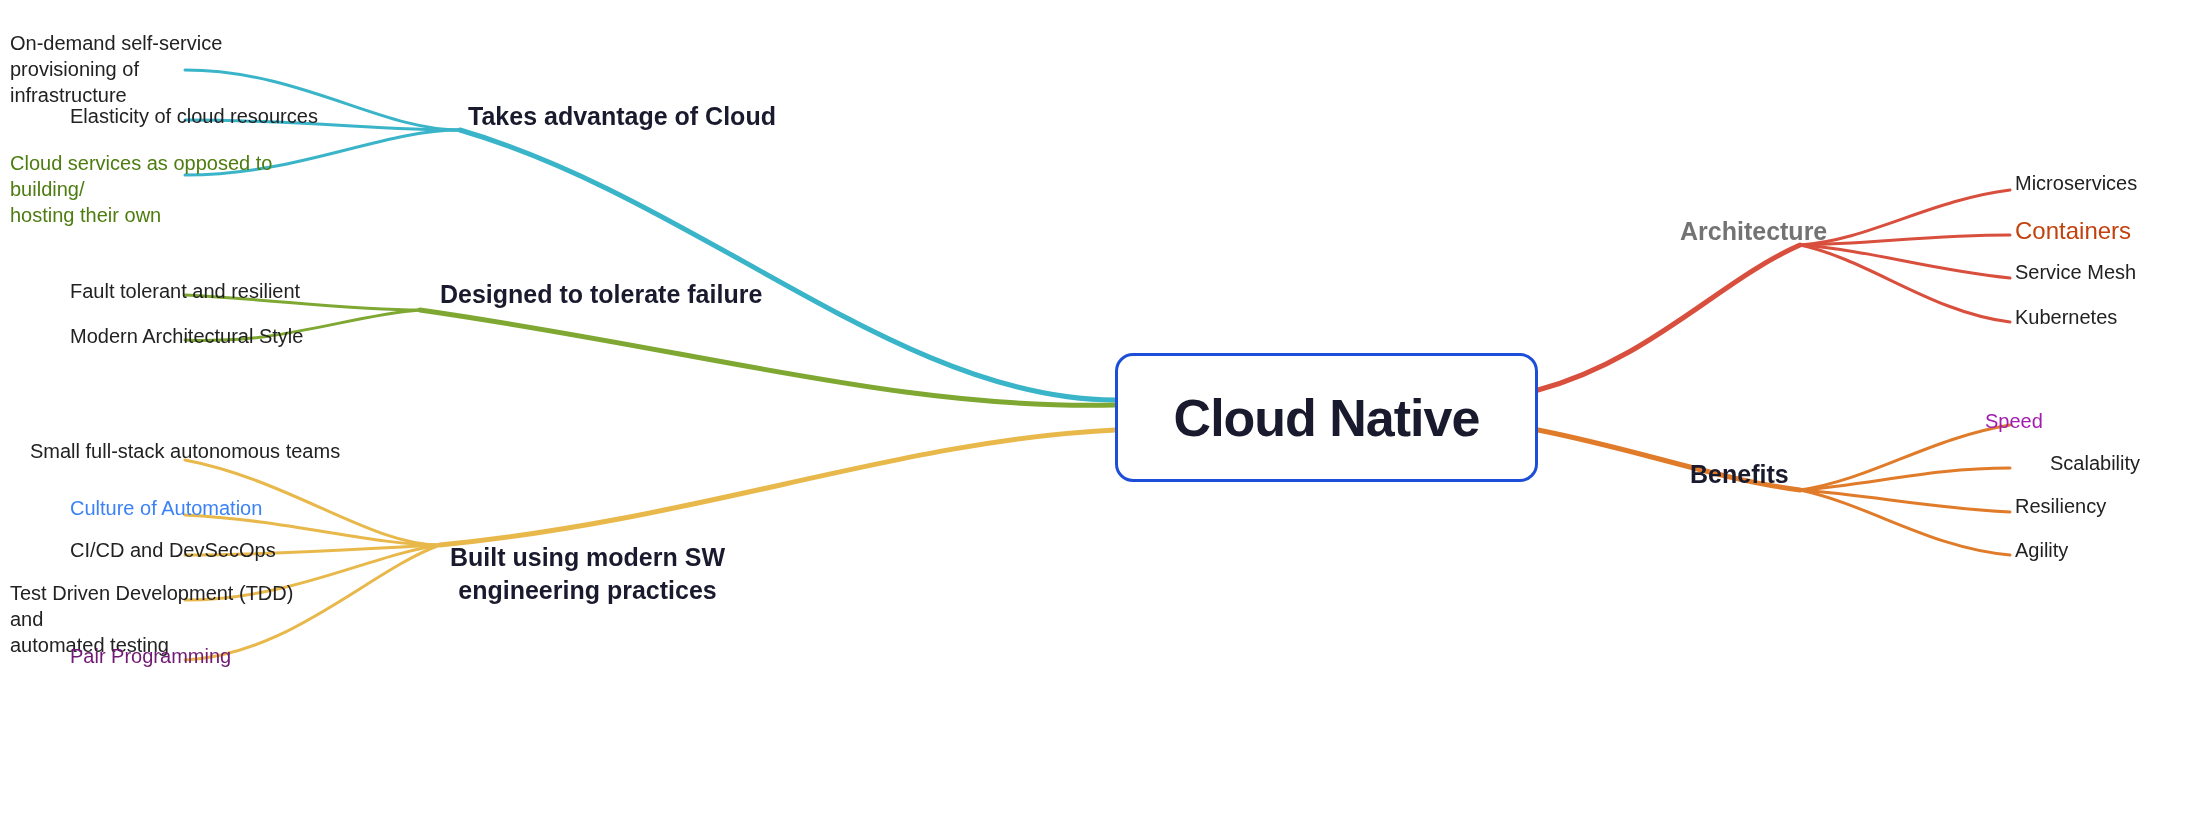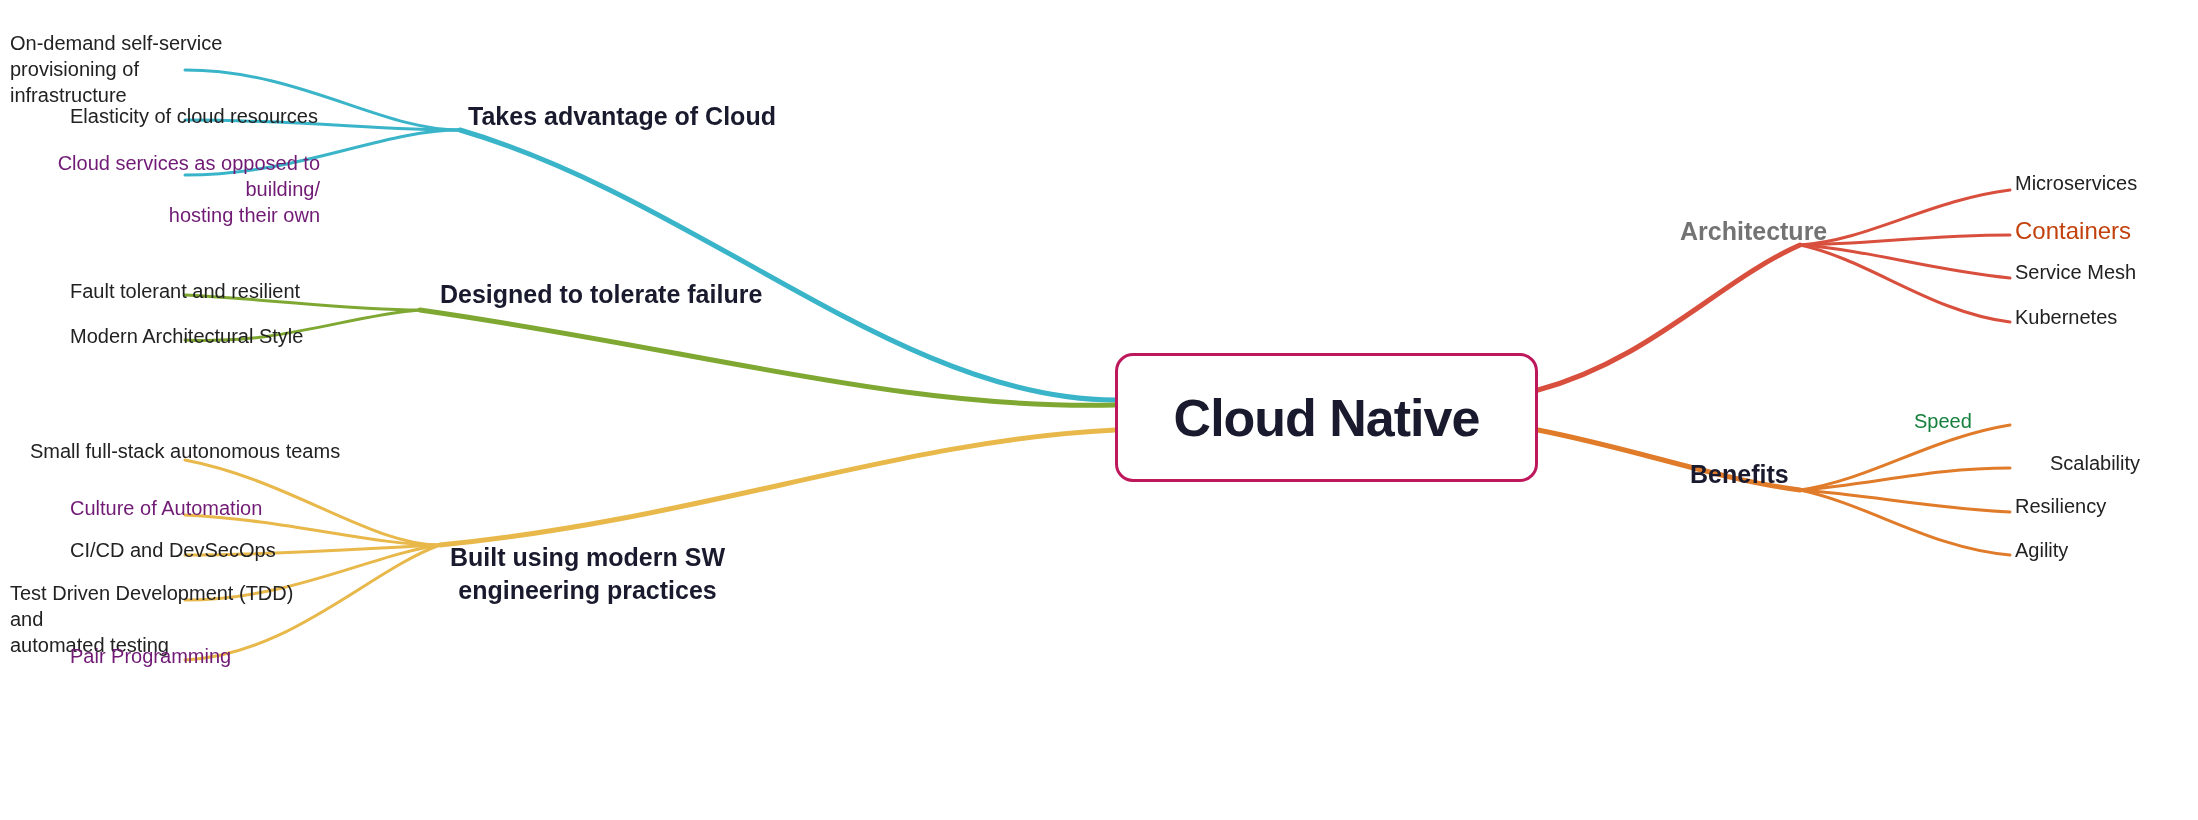--- a/index.html
+++ b/index.html
@@ -27,21 +27,21 @@
       font-weight: 700;
       font-size: 25px;
       text-align: center;
     }
     .center-box {
       position: absolute;
       left: 1115px;
       top: 353px;
       width: 423px;
       height: 129px;
-      border: 3px solid #be185d;
+      border: 3px solid #1d4ed8;
       border-radius: 18px;
       display: flex;
       align-items: center;
       justify-content: center;
       background: #fff;
     }
     .center-box span {
       font-size: 52px;
       font-weight: 800;
       color: #1a1a2e;
@@ -108,21 +108,21 @@
 <div class="label bold" style="left:468px; top:100px; color:#1a1a2e;">
   Takes advantage of Cloud
 </div>
 
 <div class="label" style="left:10px; top:30px; font-size:20px; color:#222; max-width:310px; line-height:1.3;">
   On-demand self-service provisioning of<br>infrastructure
 </div>
 <div class="label" style="left:70px; top:103px; font-size:20px; color:#222;">
   Elasticity of cloud resources
 </div>
-<div class="label" style="left:10px; top:150px; font-size:20px; color:#701a75; max-width:310px; line-height:1.3;text-align:right;">
+<div class="label" style="left:10px; top:150px; font-size:20px; color:#4d7c0f; max-width:310px; line-height:1.3;">
   Cloud services as opposed to building/<br>hosting their own
 </div>
 
 <div class="label bold" style="left:440px; top:278px; color:#1a1a2e;">
   Designed to tolerate failure
 </div>
 
 <div class="label" style="left:70px; top:278px; font-size:20px; color:#222;">
   Fault tolerant and resilient
 </div>
@@ -130,21 +130,21 @@
   Modern Architectural Style
 </div>
 
 <div class="label bold" style="left:450px; top:497px; color:#1a1a2e; max-width:290px; line-height:1.3; text-align:center;margin-top:44px;">
   Built using modern SW<br>engineering practices
 </div>
 
 <div class="label" style="left:30px; top:438px; font-size:20px; color:#222;">
   Small full-stack autonomous teams
 </div>
-<div class="label" style="left:70px; top:495px; font-size:20px; color:#701a75;">
+<div class="label" style="left:70px; top:495px; font-size:20px; color:#3b82f6;">
   Culture of Automation
 </div>
 <div class="label" style="left:70px; top:537px; font-size:20px; color:#222;">
   CI/CD and DevSecOps
 </div>
 <div class="label" style="left:10px; top:580px; font-size:20px; color:#222; max-width:320px; line-height:1.3;">
   Test Driven Development (TDD) and<br>automated testing
 </div>
 <div class="label" style="left:70px; top:643px; font-size:20px; color:#701a75;">
   Pair Programming
@@ -164,21 +164,21 @@
   Service Mesh
 </div>
 <div class="label" style="left:2015px; top:304px; font-size:20px; color:#222;">
   Kubernetes
 </div>
 
 <div class="label bold" style="left:1690px; top:458px; color:#1a1a2e;">
   Benefits
 </div>
 
-<div class="label" style="left:1914px; top:408px; font-size:20px; color:#15803d;">
+<div class="label" style="left:1985px; top:408px; font-size:20px; color:#a21caf;">
   Speed
 </div>
 <div class="label" style="left:2015px; top:450px; font-size:20px; color:#222;margin-left:35px;">
   Scalability
 </div>
 <div class="label" style="left:2015px; top:493px; font-size:20px; color:#222;">
   Resiliency
 </div>
 <div class="label" style="left:2015px; top:537px; font-size:20px; color:#222;">
   Agility

